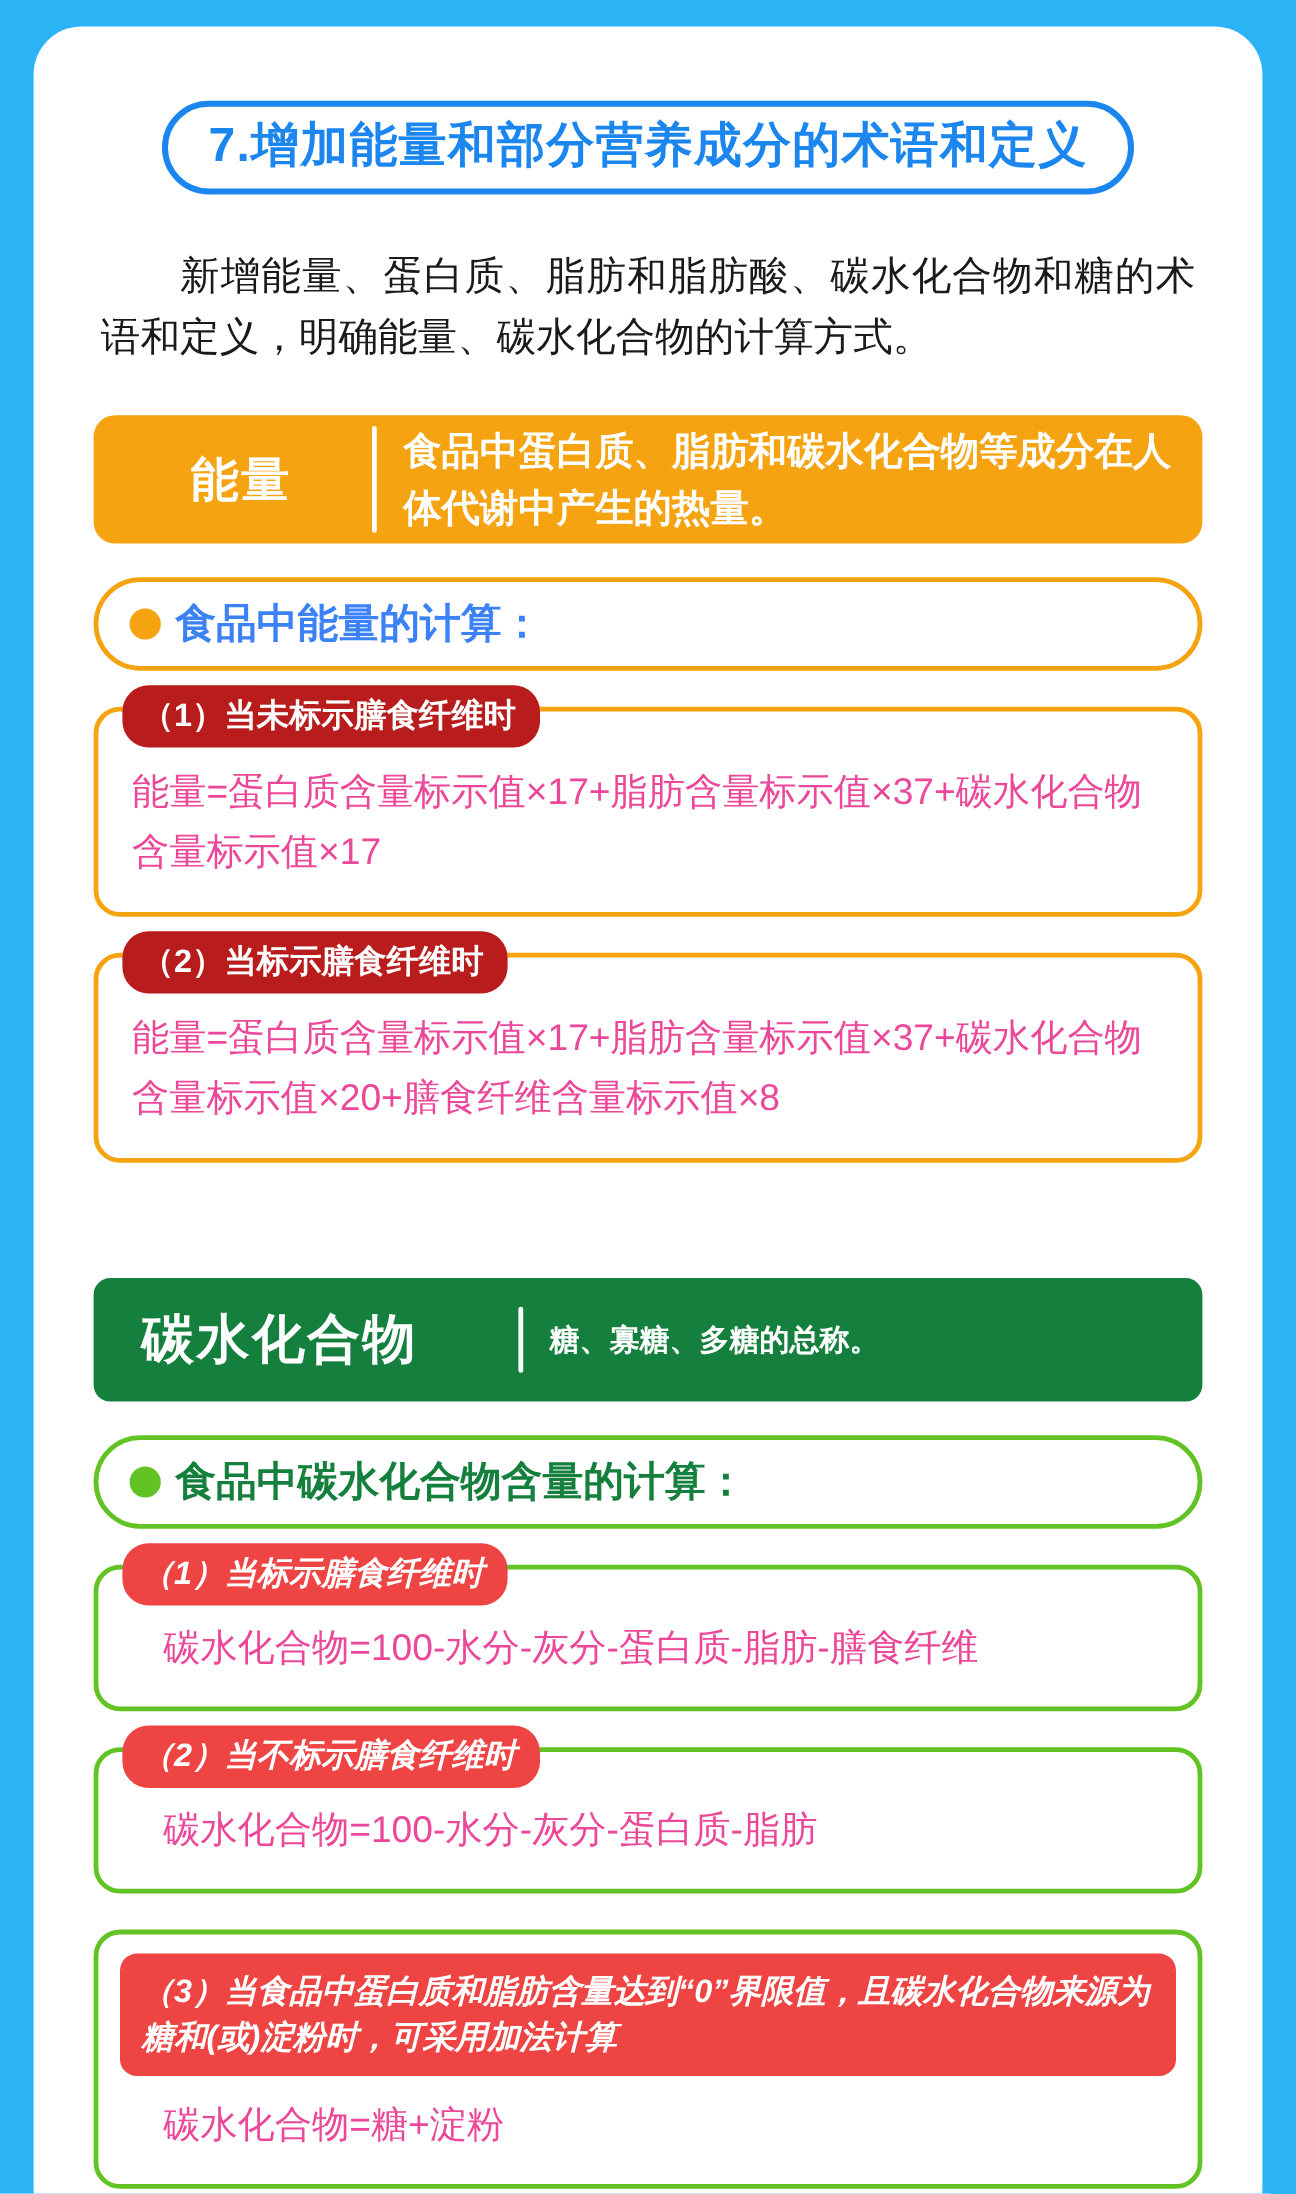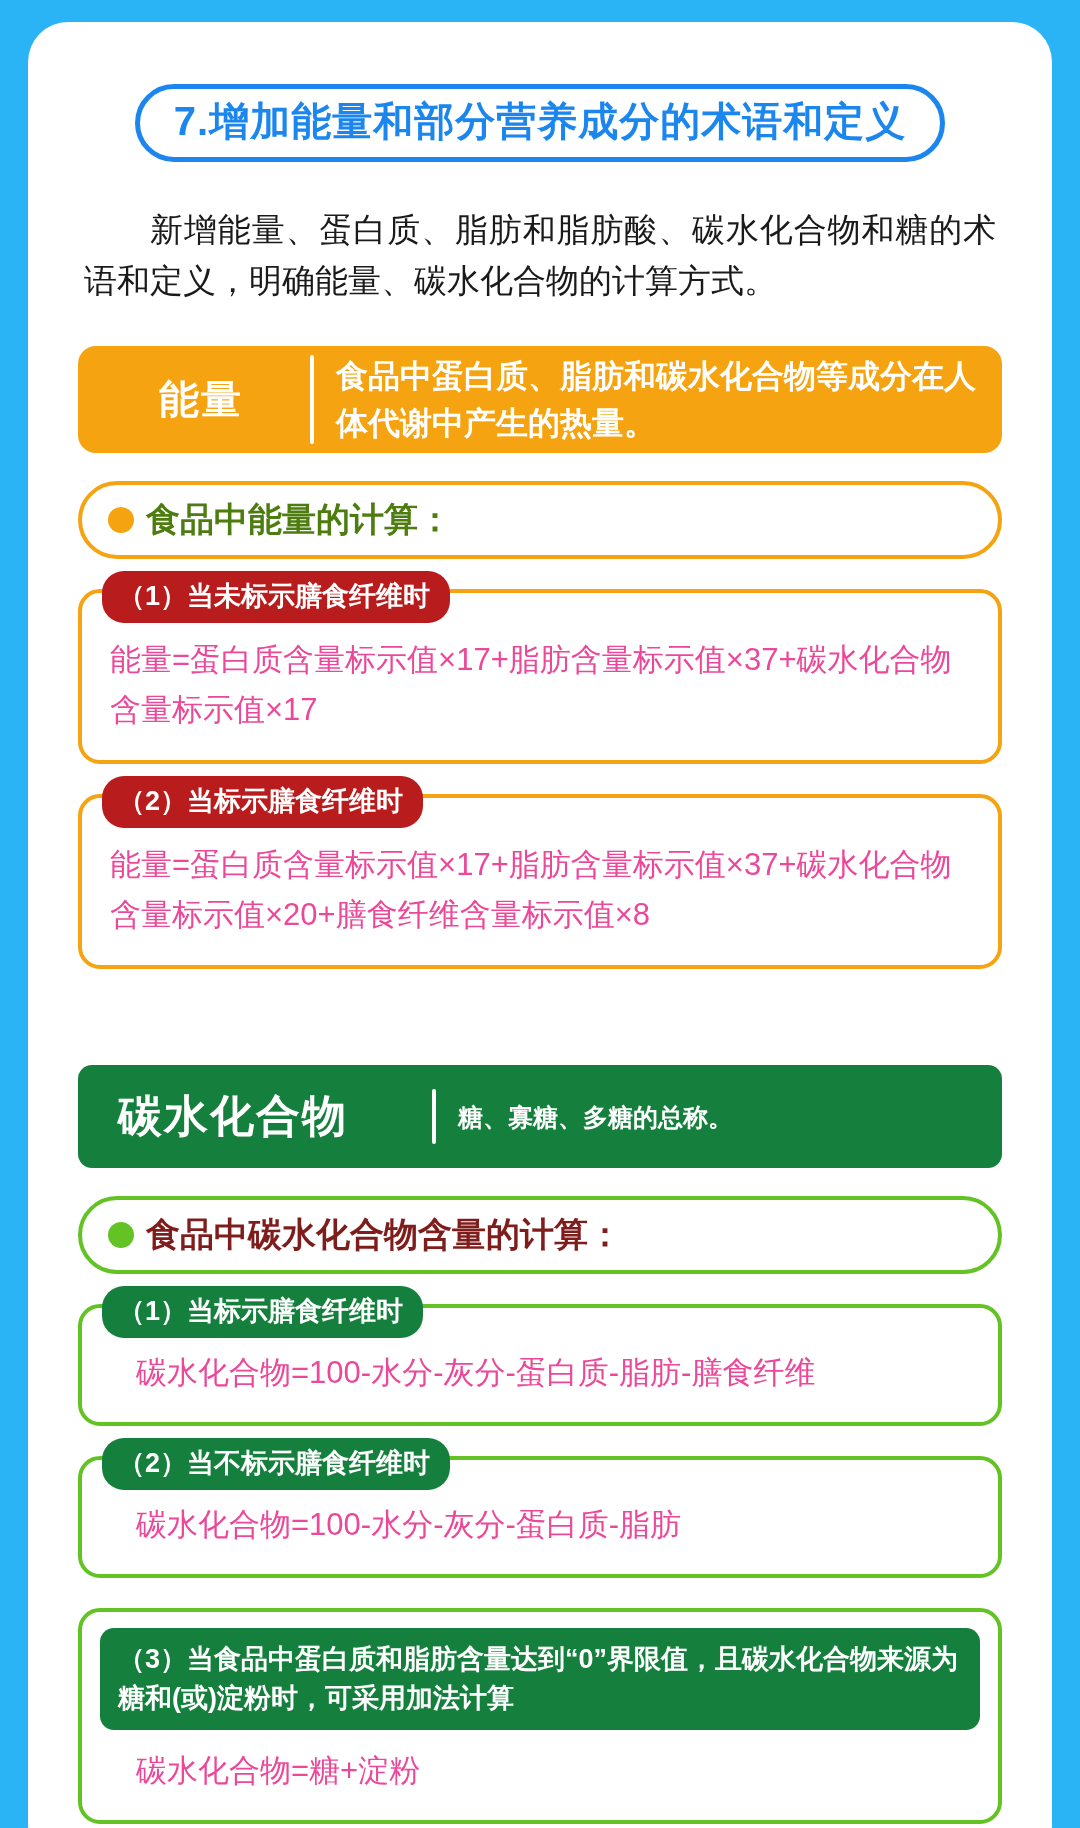--- a/index.html
+++ b/index.html
@@ -124,23 +124,23 @@
     height: 26px;
     border-radius: 50%;
     background: #f5a310;
     margin-right: 12px;
     flex: none;
   }
   .dot.green { background: #63c325; }
   .section-pill-text {
     font-size: 34px;
     font-weight: bold;
-    color: #4d7c0f;
-  }
-  .section-pill.green .section-pill-text { color: #7f1d1d; }
+    color: #3b82f6;
+  }
+  .section-pill.green .section-pill-text { color: #15803d; }
 
   
   .fbox {
     position: relative;
     margin-top: 30px;
     border: 4px solid #f5a310;
     border-radius: 22px;
     padding: 42px 28px 26px 28px;
     box-sizing: border-box;
   }
@@ -153,21 +153,21 @@
     top: -22px;
     left: 20px;
     background: #b91c1c;
     color: #ffffff;
     font-size: 27px;
     font-weight: bold;
     border-radius: 22px;
     padding: 7px 20px 9px 16px;
     white-space: nowrap;
   }
-  .fbox.green .fbox-label { background: #15803d; }
+  .fbox.green .fbox-label { background: #ef4444; font-style: italic; }
   .fbox-label.block {
     position: static;
     display: block;
     border-radius: 14px;
     margin: -24px -10px 16px -10px;
     padding: 12px 18px;
     white-space: normal;
     line-height: 1.45;
     font-size: 27px;
   }

